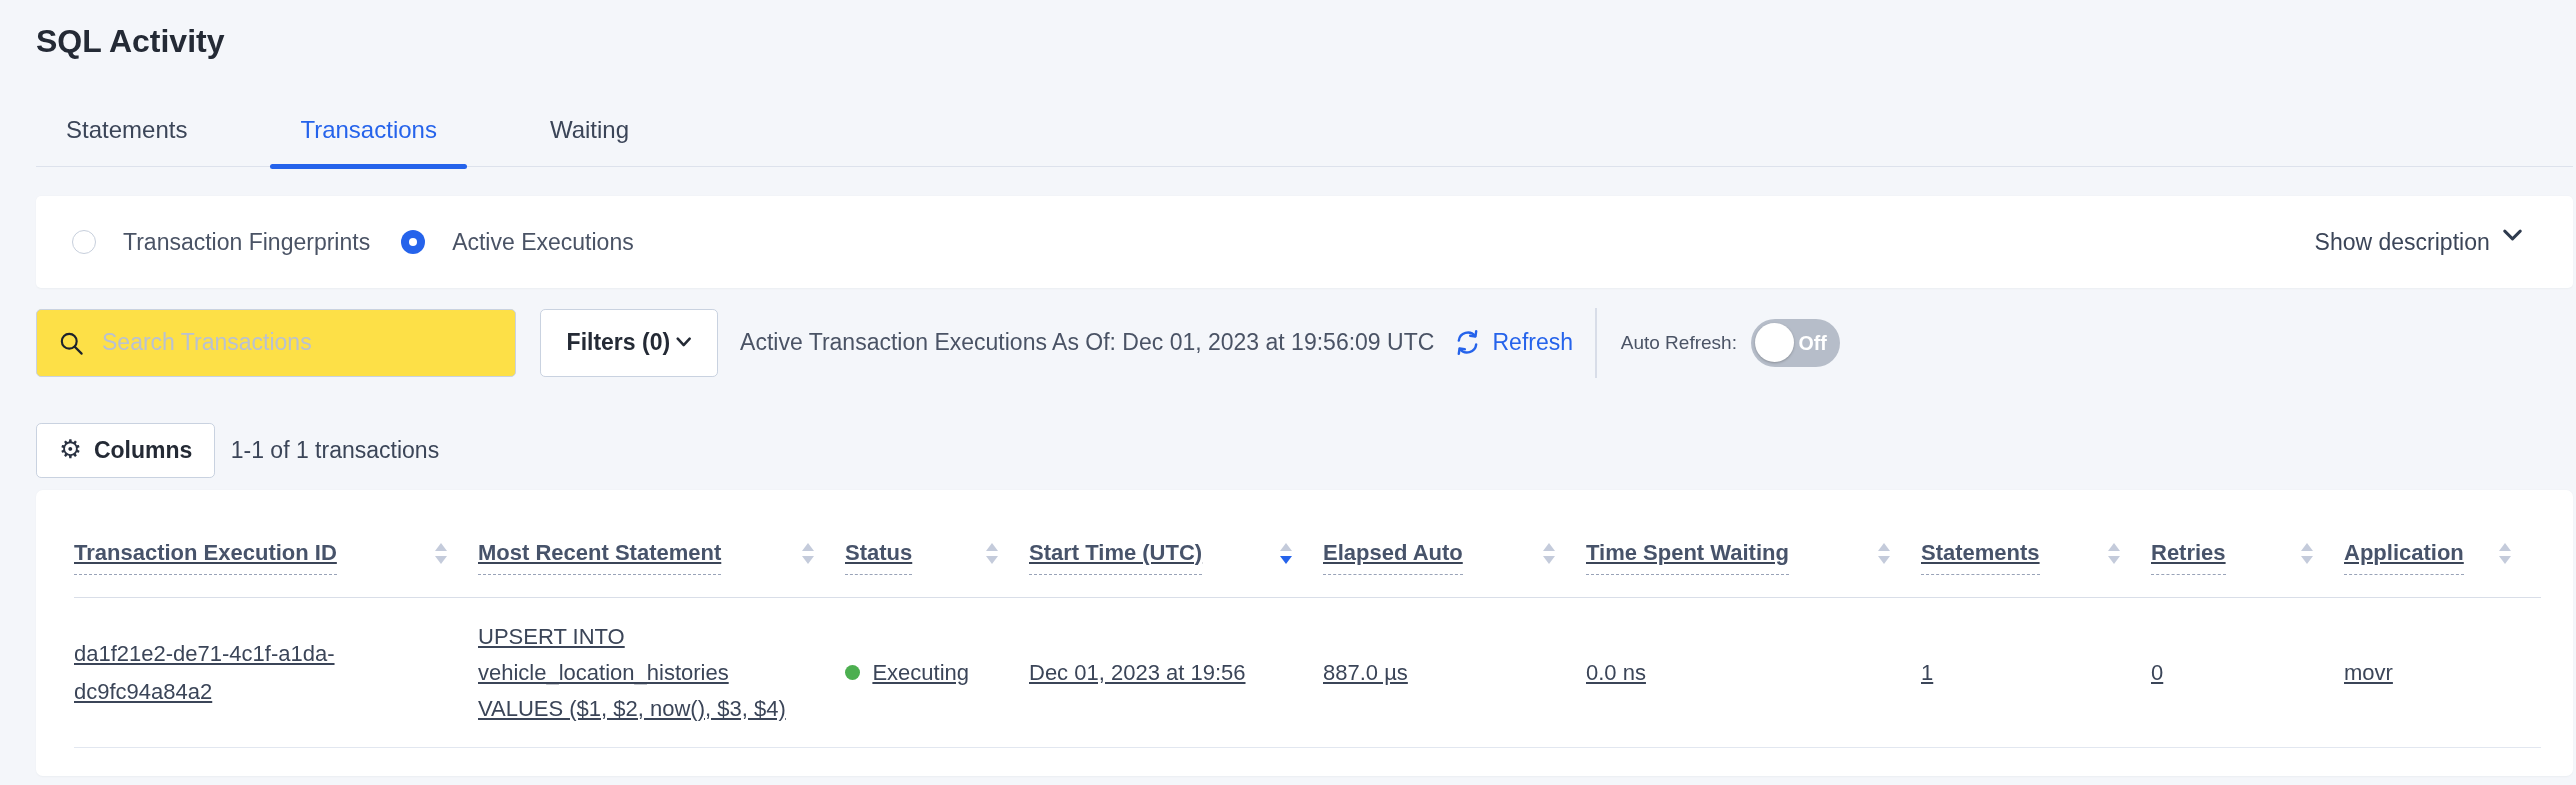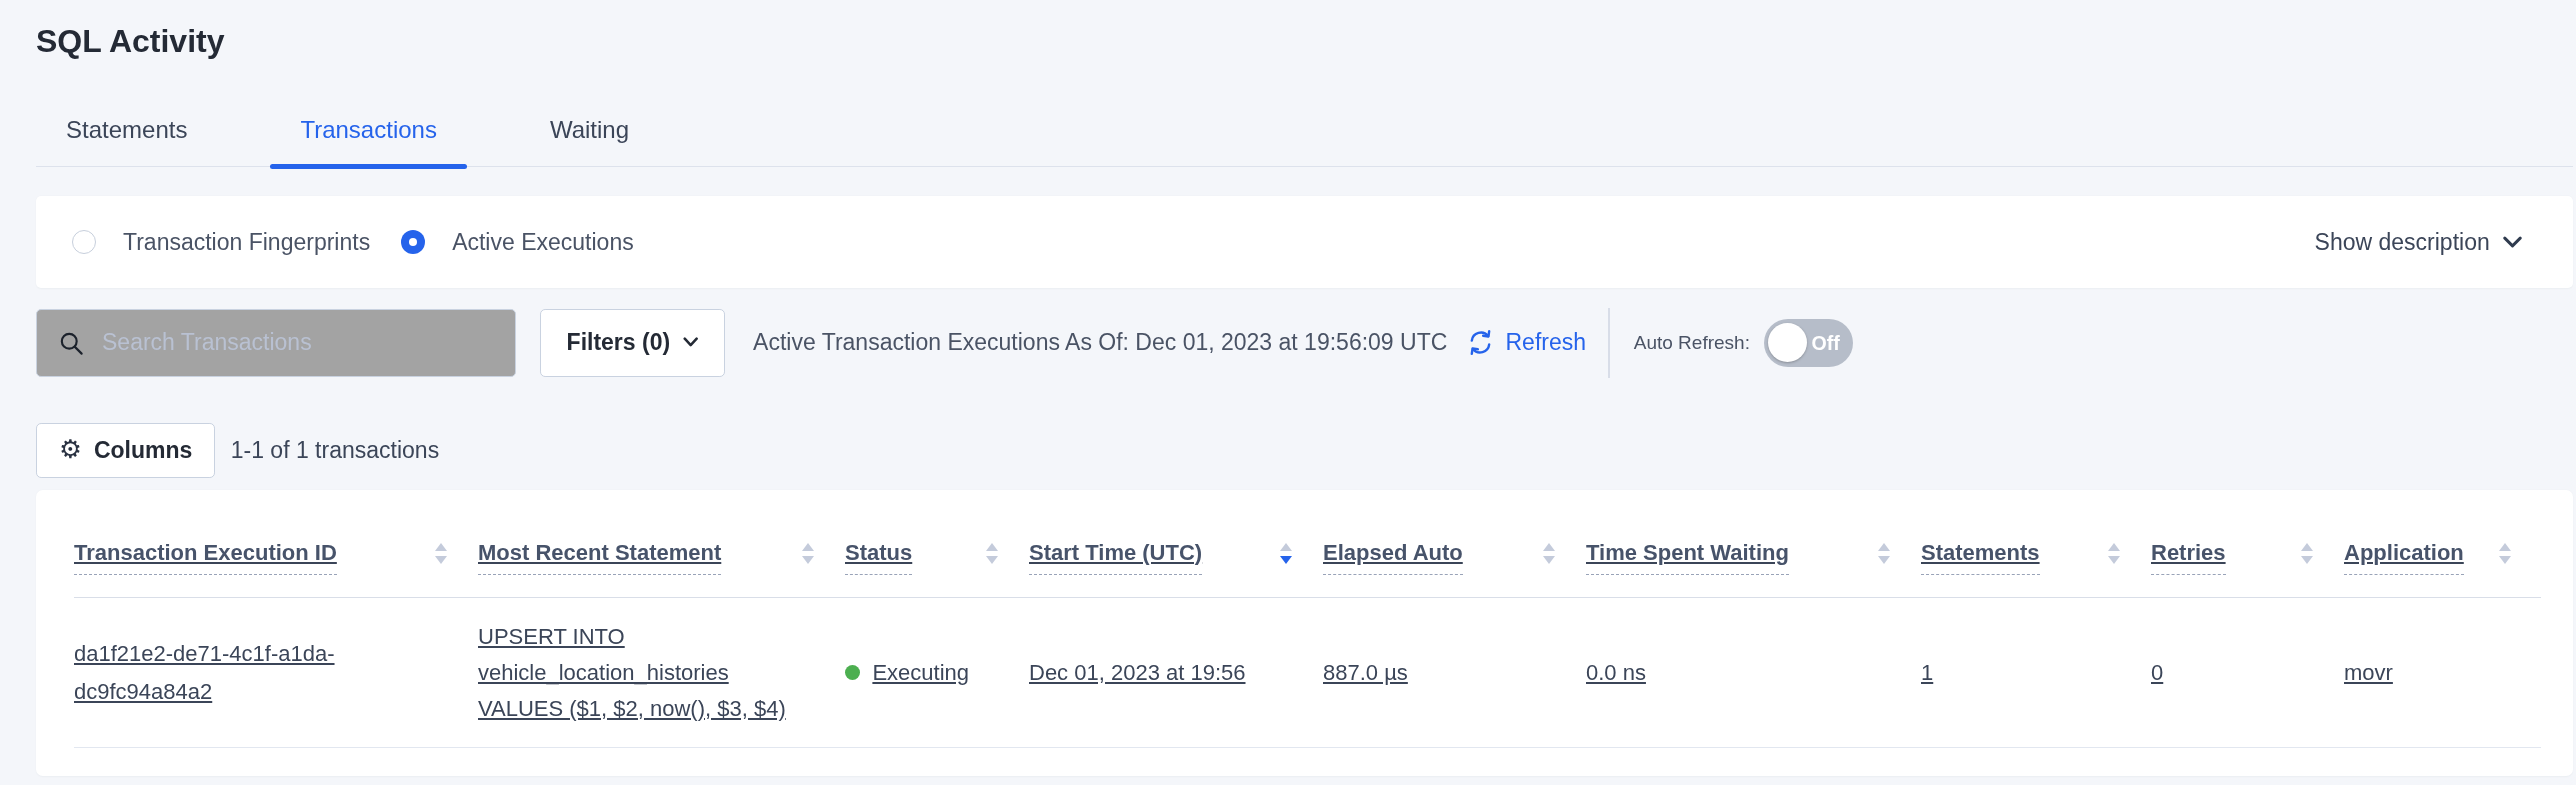--- a/index.html
+++ b/index.html
@@ -70,43 +70,43 @@
   }
   .radio-circle.checked{
     border:none;background:var(--blue);position:relative;
   }
   .radio-circle.checked::after{
     content:"";position:absolute;left:7.7px;top:7.7px;width:8.5px;height:8.5px;
     border-radius:50%;background:#fff;
   }
   .radio-label{margin-left:27px;color:var(--text-soft);font-size:23px;}
   .spacer{flex:1;}
-  .show-desc{display:flex;align-items:center;gap:13.7px;color:var(--text-body);font-size:23px;cursor:pointer;}
+  .show-desc{display:flex;gap:13.7px;color:var(--text-body);font-size:23px;cursor:pointer;}
 
   .controls-row{
     margin:20.5px 2.6px 0 36px;height:68px;
     display:flex;align-items:center;
   }
   .search-box{position:relative;width:480px;height:68px;}
   .search-box svg{position:absolute;left:22px;top:21.3px;}
   .search-input{
     width:100%;height:100%;
-    border:1.7px solid var(--border-ctl);border-radius:5.1px;background:#a3a3a3;
+    border:1.7px solid var(--border-ctl);border-radius:5.1px;background:#fde047;
     padding:0 17px 0 65px;font-size:23px;color:var(--text-dark);
     font-family:inherit;outline:none;
   }
   .search-input::placeholder{color:var(--placeholder);}
   .btn{
-    display:inline-flex;align-items:center;gap:13px;
+    display:inline-flex;align-items:center;gap:6px;
     background:#fff;border:1.7px solid var(--border-ctl);border-radius:5.1px;
     font-family:inherit;font-size:23px;font-weight:700;color:var(--text-dark);
     cursor:pointer;white-space:nowrap;
   }
   .filters-btn{height:68px;padding:0 25.6px;margin-left:24px;}
-  .asof{margin-left:28px;color:var(--text-soft);font-size:23px;white-space:nowrap;}
+  .asof{margin-left:22px;color:var(--text-soft);font-size:23px;white-space:nowrap;}
   .refresh-btn{
     display:inline-flex;align-items:center;gap:10.2px;margin-left:19px;
     background:none;border:none;cursor:pointer;
     color:var(--blue);font-size:23px;font-family:inherit;font-weight:500;
   }
   .vdivider{width:1.7px;height:70px;background:#d8dde8;margin:0 24px 0 22px;}
   .auto-label{color:var(--text-soft);font-size:19px;white-space:nowrap;}
   .toggle{
     position:relative;width:89px;height:48px;border-radius:24px;
     background:var(--toggle);margin-left:13.7px;cursor:pointer;flex:0 0 auto;

